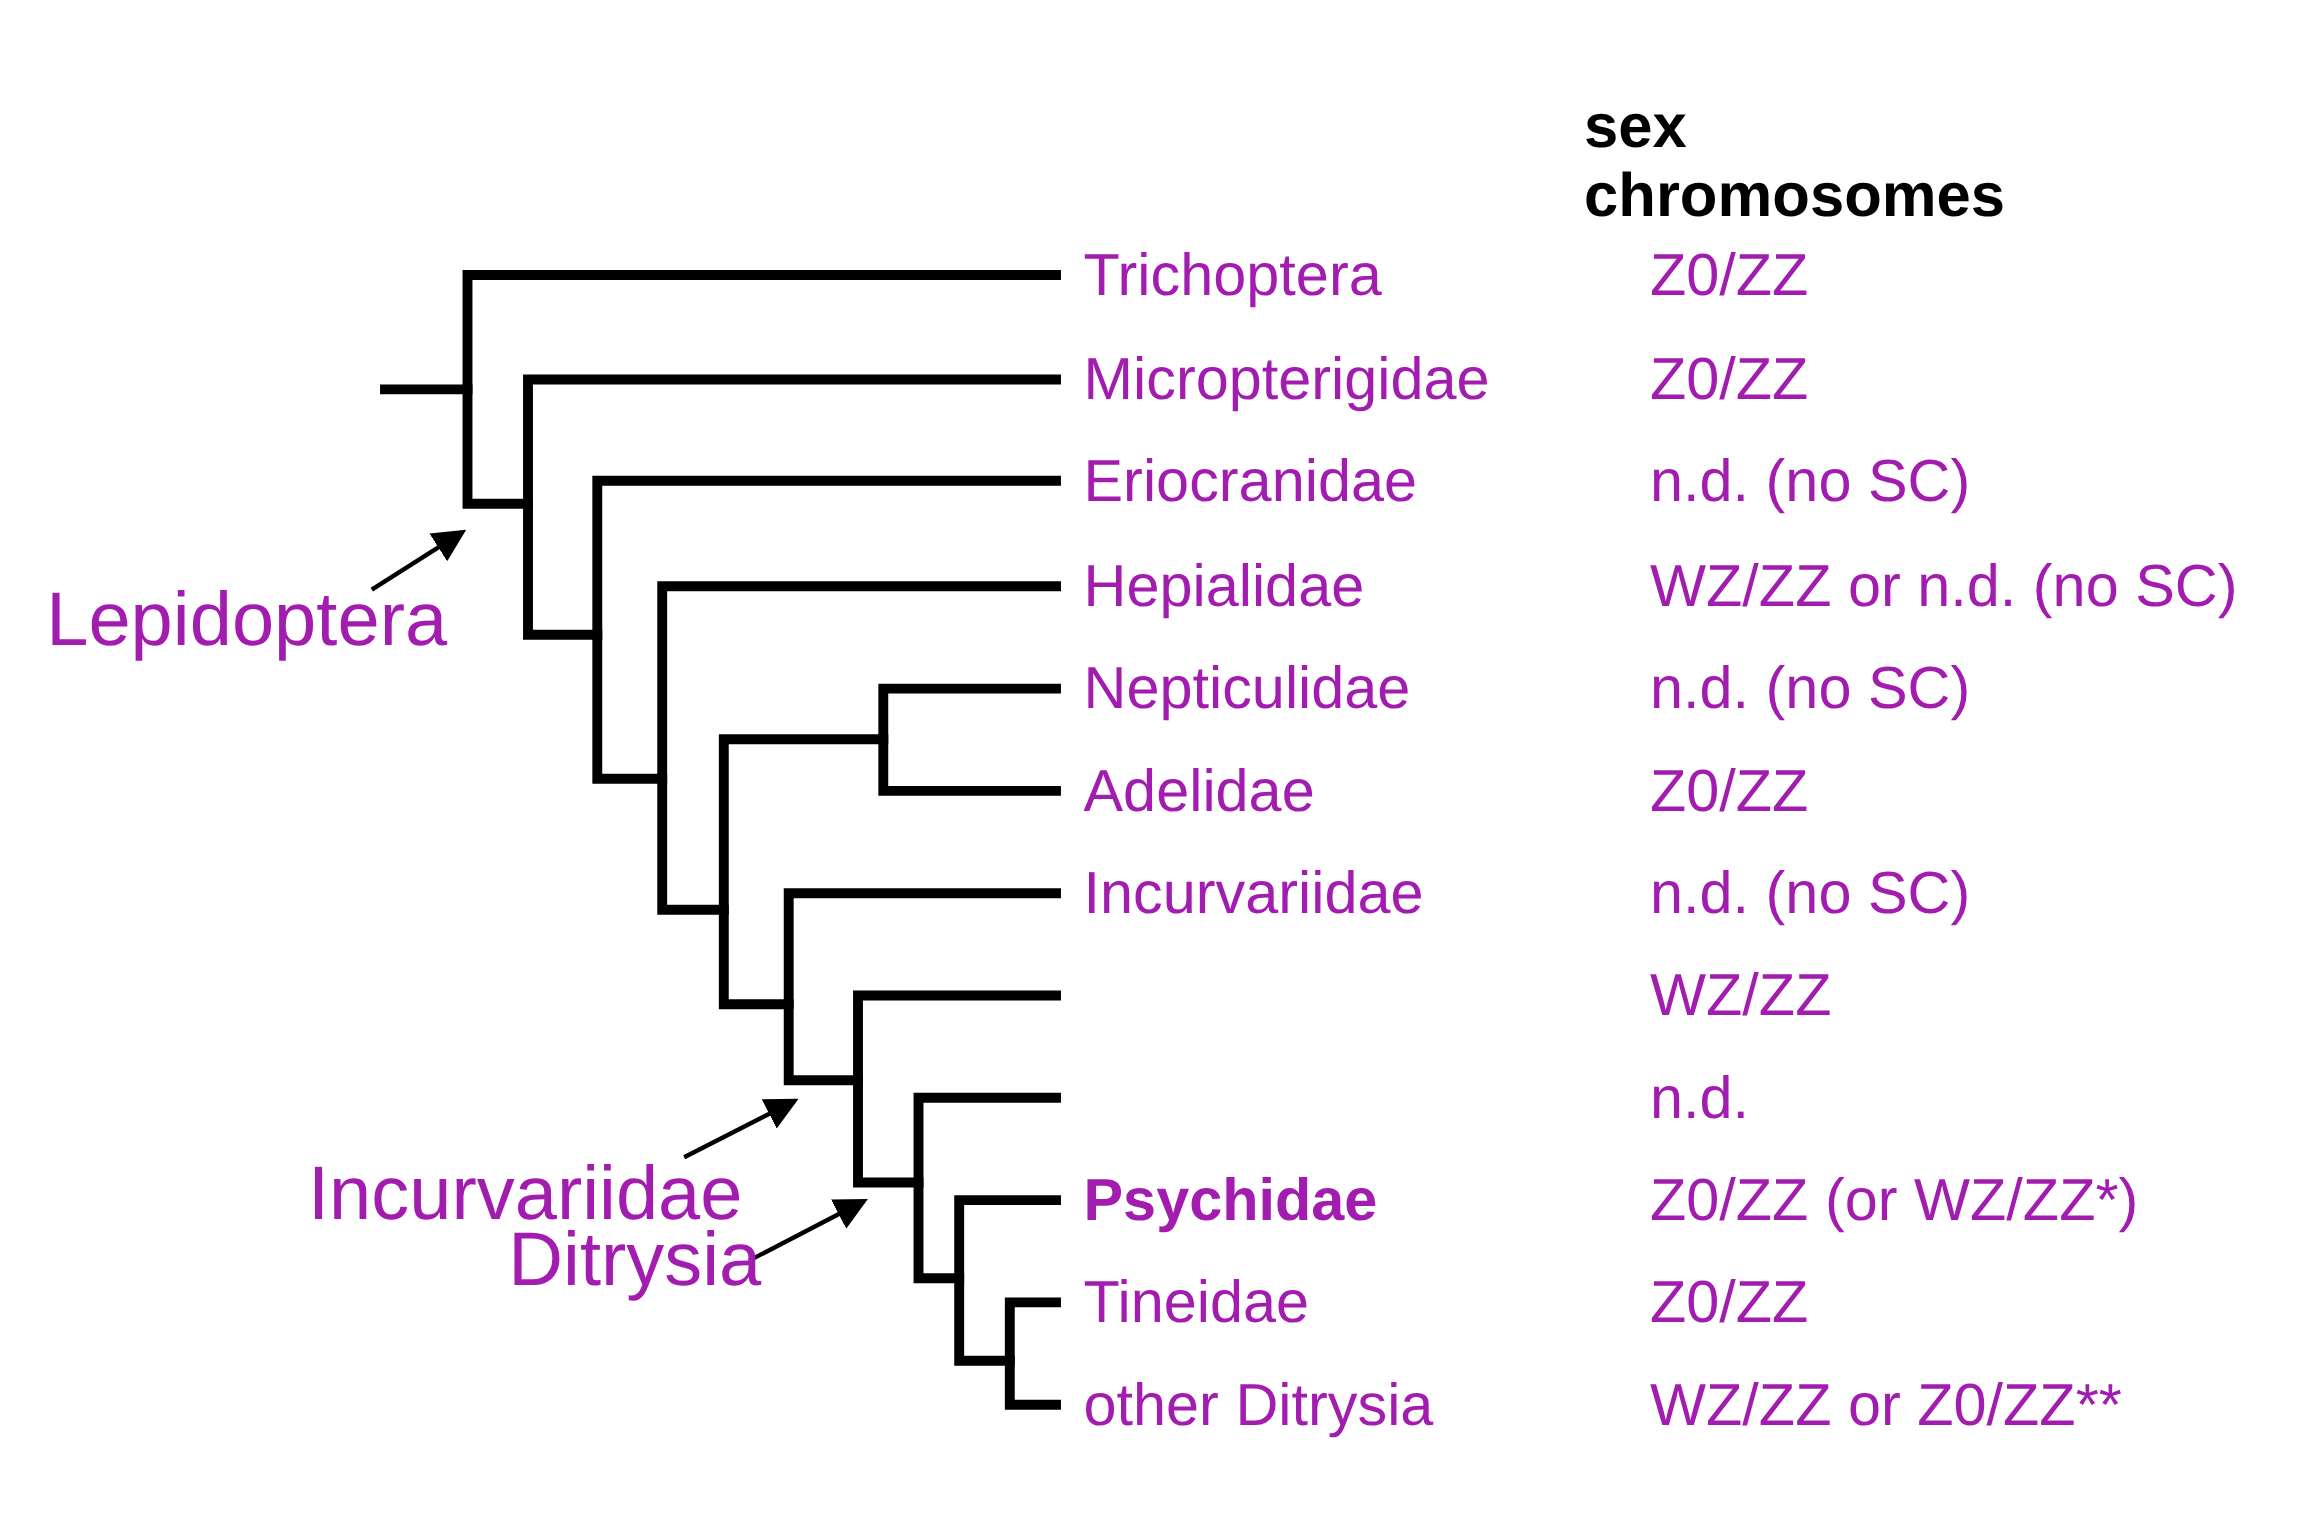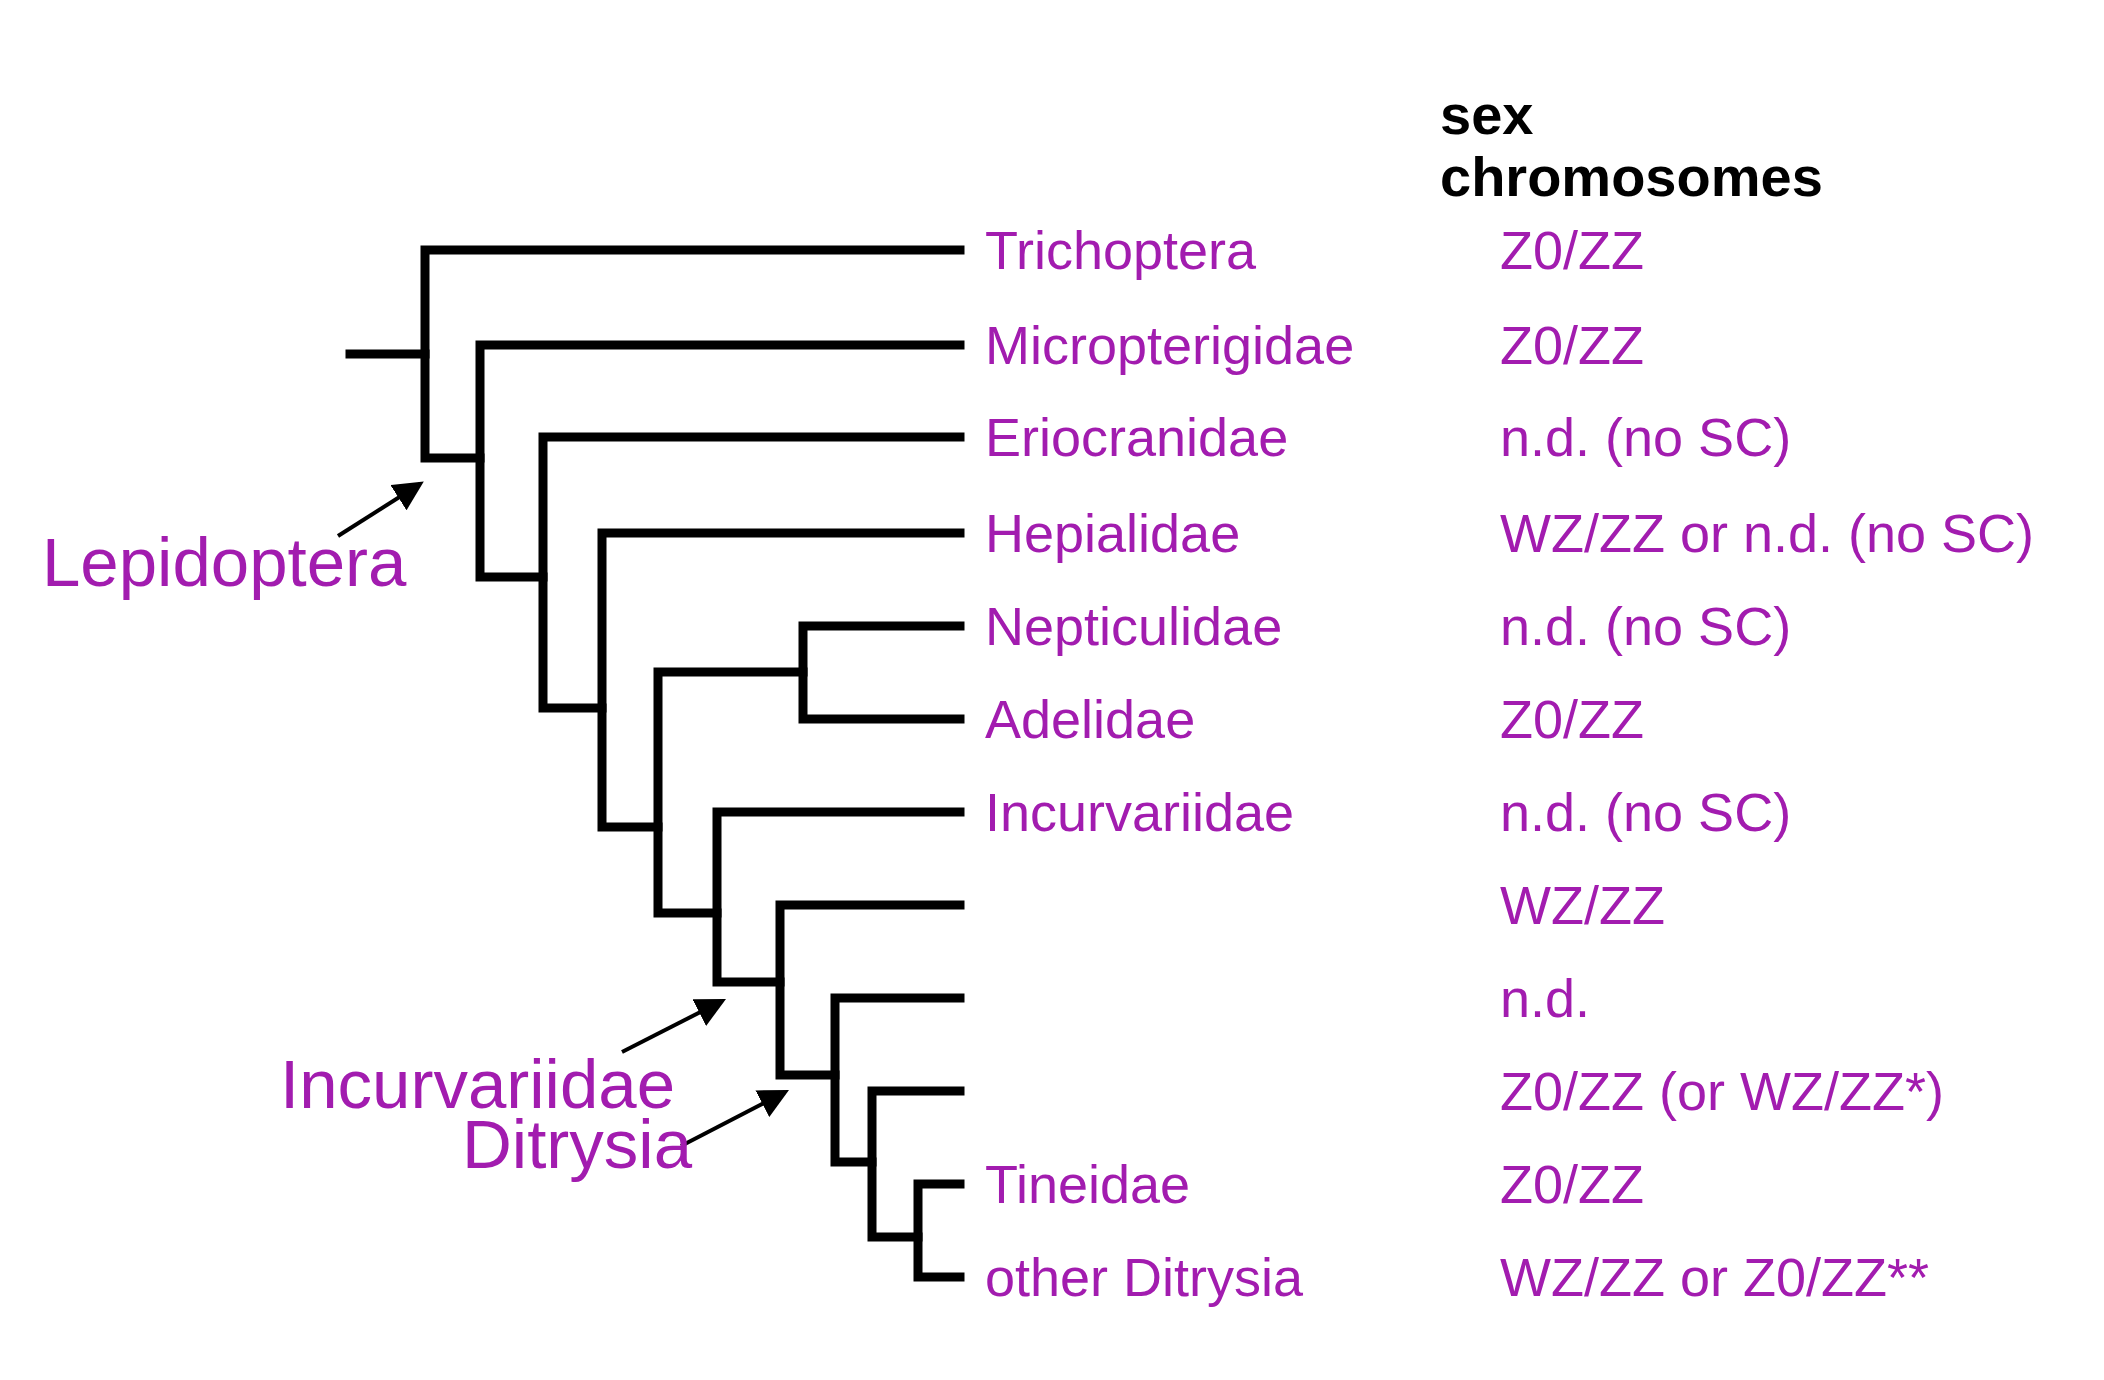--- a/index.html
+++ b/index.html
@@ -88,20 +88,21 @@
   <div class="txt clade-label" style="left:280px;top:1052px;">Incurvariidae</div>
   <div class="txt clade-label" style="left:462px;top:1112px;">Ditrysia</div>
 
   <div class="txt taxon" style="top:217px;">Trichoptera</div>
   <div class="txt taxon" style="top:312px;">Micropterigidae</div>
   <div class="txt taxon" style="top:404px;">Eriocranidae</div>
   <div class="txt taxon" style="top:500px;">Hepialidae</div>
   <div class="txt taxon" style="top:593px;">Nepticulidae</div>
   <div class="txt taxon" style="top:686px;">Adelidae</div>
   <div class="txt taxon" style="top:779px;">Incurvariidae</div>
+  <div class="txt taxon emph" style="top:1058px;">Psychidae</div>
   <div class="txt taxon" style="top:1151px;">Tineidae</div>
   <div class="txt taxon" style="top:1244px;">other Ditrysia</div>
 
   <div class="txt value" style="top:217px;">Z0/ZZ</div>
   <div class="txt value" style="top:312px;">Z0/ZZ</div>
   <div class="txt value" style="top:404px;">n.d. (no SC)</div>
   <div class="txt value" style="top:500px;">WZ/ZZ or n.d. (no SC)</div>
   <div class="txt value" style="top:593px;">n.d. (no SC)</div>
   <div class="txt value" style="top:686px;">Z0/ZZ</div>
   <div class="txt value" style="top:779px;">n.d. (no SC)</div>

